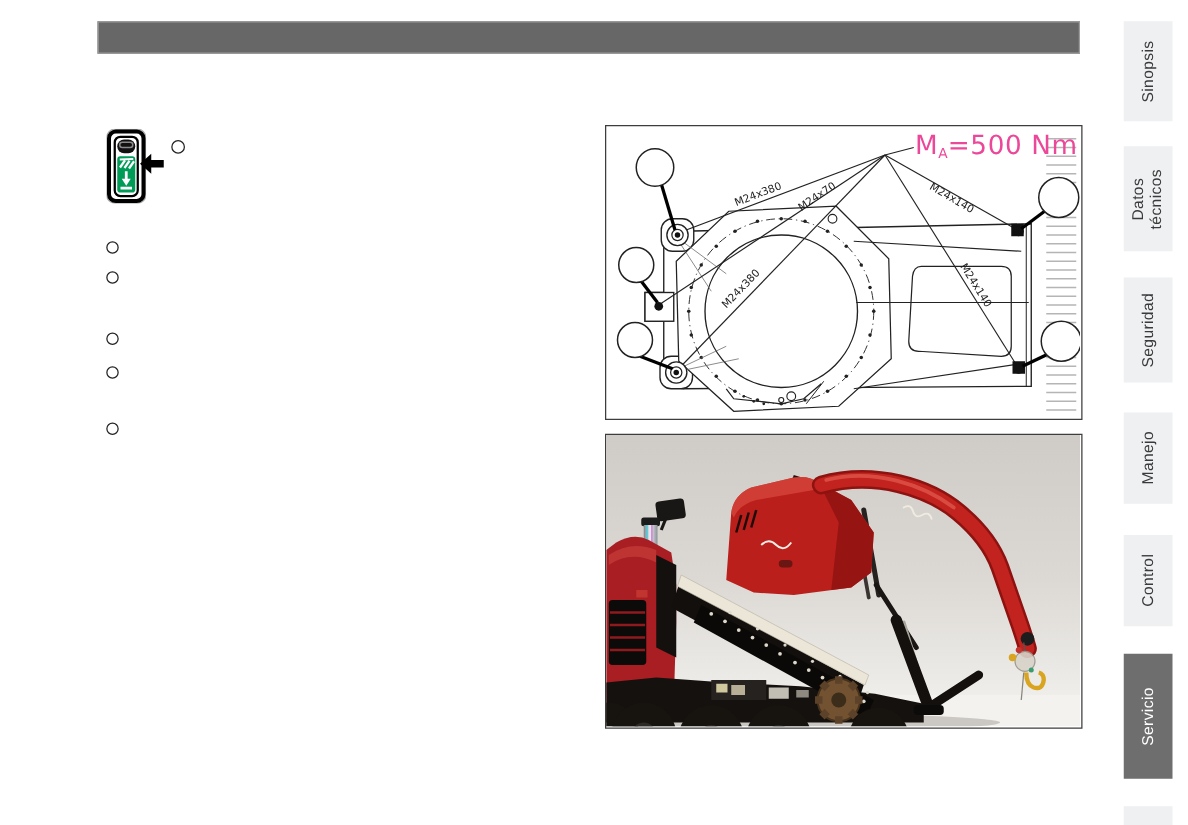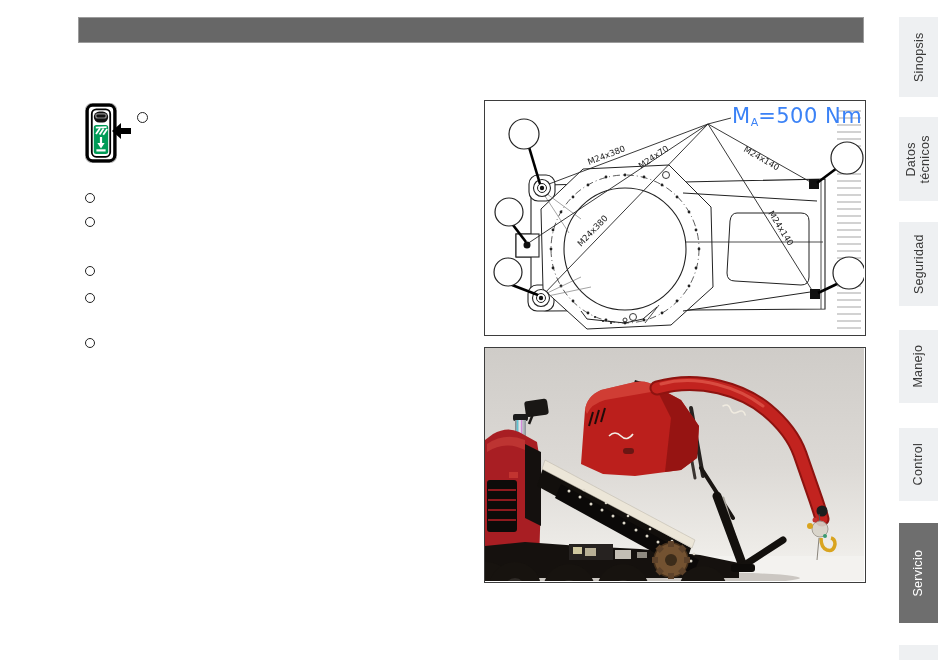--- a/index.html
+++ b/index.html
@@ -19,21 +19,21 @@
   .tab.active{background:#6e6e6e;}
   .tab.active .tab-label{color:#ffffff;}
 
   
   .bullet{width:10px;height:10px;border:1.6px solid #222;border-radius:50%;
           background:#fff;box-sizing:border-box;}
 
   
   .figure{border:1.5px solid #3d3d3d;background:#ffffff;box-sizing:border-box;}
 
-  .torque{position:absolute;left:247px;top:3px;color:#3b82f6;
+  .torque{position:absolute;left:247px;top:3px;color:#ec4899;
           font-family:"DejaVu Sans",sans-serif;font-size:21px;
           letter-spacing:.5px;white-space:nowrap;}
   .torque sub{font-size:11px;vertical-align:-3px;letter-spacing:0;}
 </style>
 </head>
 <body>
 
 <div class="abs header-bar"></div>
 
 <div class="abs tab" style="top:17px;height:80px;">

